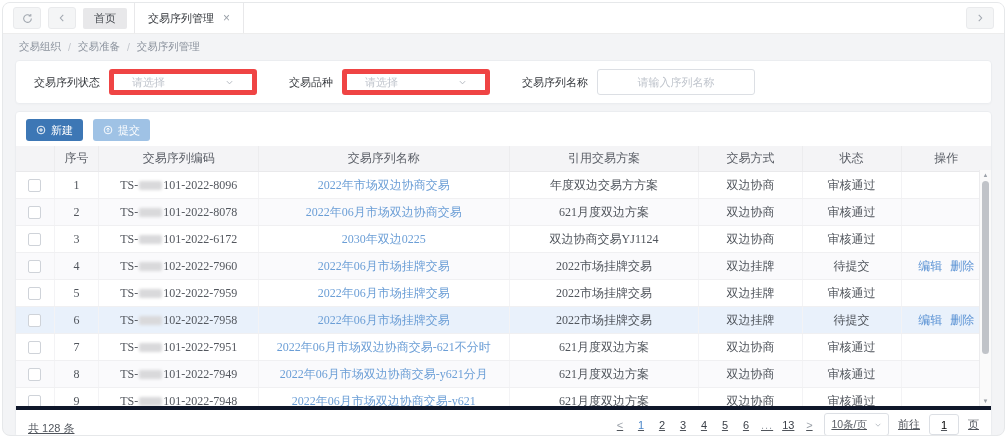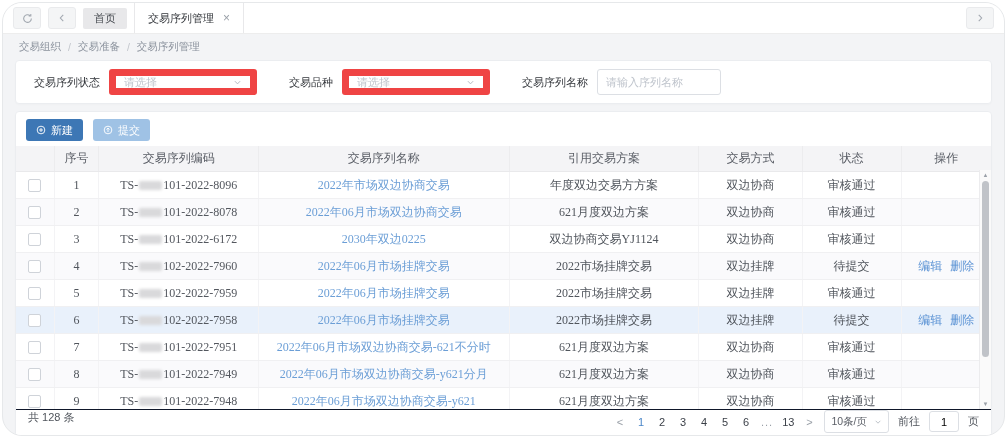--- a/index.html
+++ b/index.html
@@ -1,39 +1,39 @@
 <!DOCTYPE html>
 <html><head>
 <meta charset="utf-8">
 <style>
   html,body{margin:0;padding:0;}
   body{width:1007px;height:438px;background:#fff;font-family:"Liberation Sans",sans-serif;position:relative;overflow:hidden;}
-  .window{position:absolute;inset:2px;border:1px solid #e6e8ea;border-radius:20px;background:#f3f4f6;overflow:hidden;}
+  .window{position:absolute;inset:2px;border:1px solid #e6e8ea;border-radius:8px;background:#f3f4f6;overflow:hidden;}
 
   
   .tabbar{height:30px;background:#fff;border-bottom:1px solid #ededed;display:flex;align-items:center;padding:0 10px;gap:7px;}
   .tb-btn{width:26px;height:20px;background:#f4f5f6;border:1px solid #e9eaec;border-radius:3px;display:flex;align-items:center;justify-content:center;color:#a2a8b0;cursor:pointer;flex:0 0 auto;}
   .tab-plain{background:#e8e8ea;border-radius:2px;padding:3px 11px;font-size:11px;color:#45494f;cursor:pointer;}
   .tab-active{background:#fff;border-left:1px solid #e8e8ea;border-right:1px solid #e8e8ea;height:30px;display:flex;align-items:center;gap:9px;padding:0 13px;font-size:11px;color:#33363b;cursor:pointer;}
   .tab-close{color:#9aa0a8;font-size:12px;cursor:pointer;line-height:1;}
   .tb-right{margin-left:auto;}
 
   
   .breadcrumb{padding:6px 16px 4px;font-size:10.5px;color:#8a919c;display:flex;align-items:center;gap:7px;}
   .breadcrumb .sep{color:#c2c6cc;}
 
   
   .filter-card{margin:2px 12px 0;height:42px;background:#fff;border:1px solid #ebedf0;border-radius:4px;display:flex;align-items:center;padding:0 18px;box-shadow:0 1px 2px rgba(0,0,0,.02);}
   .fgroup{display:flex;align-items:center;}
   .fgroup+.fgroup{margin-left:32px;}
   .fgroup label{font-size:11px;color:#33363b;margin-right:9px;white-space:nowrap;}
-  .sel{width:148px;height:26px;border:7px solid #ef4444;border-radius:3px;background:#fff;display:flex;align-items:center;justify-content:space-between;padding:0 8px;font-size:11px;cursor:pointer;box-sizing:border-box;}
+  .sel{width:148px;height:26px;border:5px solid #ef4444;border-radius:3px;background:#fff;display:flex;align-items:center;justify-content:space-between;padding:0 18px;font-size:11px;cursor:pointer;box-sizing:border-box;}
   .ph{color:#bfc4cc;}
   .chev{color:#b4b9c0;flex:0 0 auto;}
-  .txt{width:124px;height:26px;border:1px solid #dcdfe4;border-radius:3px;padding:0 8px;font-size:11px;color:#333;box-sizing:border-box;font-family:inherit;}
+  .txt{width:158px;height:26px;border:1px solid #dcdfe4;border-radius:3px;padding:0 8px;font-size:11px;color:#333;box-sizing:border-box;font-family:inherit;text-align:center;}
   .txt::placeholder{color:#bfc4cc;}
   .fbtns{margin-left:auto;display:flex;gap:10px;}
   .btn{display:inline-flex;align-items:center;gap:5px;border:none;color:#fff;font-size:11px;height:25px;padding:0 11px;border-radius:3px;cursor:pointer;font-family:inherit;white-space:nowrap;}
   .btn.primary{background:#3d77b5;}
   .btn.secondary{background:#5b92c9;}
   .btn.disabled{background:#9fc2e5;cursor:default;}
 
   
   .table-card{margin:7px 12px 8px;background:#fff;border:1px solid #ebedf0;border-radius:4px;display:flex;flex-direction:column;height:324px;box-shadow:0 1px 2px rgba(0,0,0,.02);overflow:hidden;}
   .toolbar{padding:7px 10px 5px;display:flex;gap:10px;}
@@ -52,21 +52,21 @@
   .oplink{color:#5a92d4;text-decoration:none;cursor:pointer;margin:0 4px;}
   .redact{display:inline-block;width:23px;height:9px;background:#d9d9db;filter:blur(1.5px);border-radius:2px;vertical-align:middle;margin:0 1px;}
   .codecell{color:#53575e;}
 
   
   .vscroll{position:absolute;top:24px;bottom:0;right:0;width:11px;background:#fafafa;border-left:1px solid #ececee;display:flex;flex-direction:column;align-items:center;}
   .varrow{font-size:6px;color:#9aa0a8;height:10px;line-height:10px;flex:0 0 auto;}
   .vthumb{width:7px;background:#c0c3c8;border-radius:4px;flex:1;margin:1px 0 42px;}
 
   
-  .tfooter{height:26px;border-top:1px solid #0f172a;display:flex;align-items:flex-start;justify-content:space-between;padding:0 12px;font-size:11px;color:#50555c;flex:0 0 auto;background:#fff;}
+  .tfooter{height:26px;border-top:4px solid #0f172a;display:flex;align-items:flex-end;justify-content:space-between;padding:0 12px;font-size:11px;color:#50555c;flex:0 0 auto;background:#fff;text-decoration:underline;}
   .pager{display:flex;align-items:center;gap:9px;}
   .pg{min-width:12px;text-align:center;color:#3a3f47;cursor:pointer;}
   .pg.current{color:#4a86c8;}
   .pg.arrow{color:#9aa0a8;}
   .pg.dots{color:#9aa0a8;letter-spacing:1px;}
   .psize{display:flex;align-items:center;border:1px solid #dcdfe4;border-radius:3px;height:21px;padding:0 6px;gap:7px;color:#5a5e66;background:#fff;font-size:10.5px;cursor:pointer;}
   .goto{width:28px;height:19px;border:1px solid #dcdfe4;border-radius:3px;text-align:center;font-size:11px;font-family:inherit;padding:0;}
   svg{display:block;}
 </style>
 </head>

